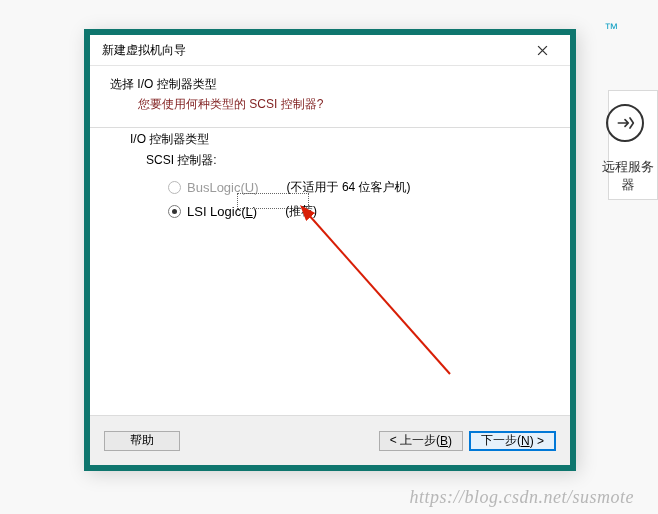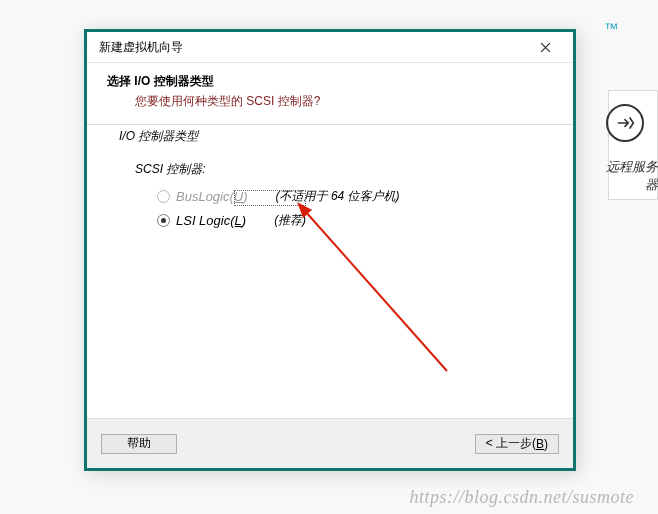--- a/index.html
+++ b/index.html
@@ -35,39 +35,38 @@
     justify-content: center;
   }
   .bg-icon-ring svg { width: 20px; height: 20px; }
   .bg-sidecard-text {
     position: absolute;
     right: 0px;
     top: 158px;
     width: 60px;
     font-size: 13px;
     color: #333;
-    text-align: right;
-    font-style: italic;
+    text-align: center;
   }
   .tm {
     position: absolute;
     right: 40px;
     top: 20px;
     color: #19a3c5;
     font-size: 14px;
     font-weight: 300;
   }
   .dialog {
     position: absolute;
     left: 84px;
     top: 29px;
     width: 492px;
     height: 442px;
     background: #fff;
-    border: 3px solid #0f766e;
+    border: 6px solid #0f766e;
     box-shadow: 3px 3px 18px rgba(0,0,0,0.15);
     display: flex;
     flex-direction: column;
   }
   .titlebar {
     height: 31px;
     display: flex;
     align-items: center;
     padding: 0 8px 0 12px;
     border-bottom: 1px solid #e5e5e5;
@@ -79,48 +78,47 @@
     display: flex;
     align-items: center;
     justify-content: center;
     cursor: pointer;
   }
   .close-btn svg { width: 11px; height: 11px; }
   .header-area {
     padding: 10px 20px 14px 20px;
     background: #fff;
   }
-  .header-title { font-weight: bold; font-size: 12px; }
+  .header-title { font-weight: normal; font-size: 12px; }
   .header-sub {
     font-size: 12px;
     color: #7f1d1d;
     padding-left: 28px;
     margin-top: 3px;
   }
   .sep { height: 1px; background: #dcdcdc; width: 100%; }
   .body-area {
     flex: 1;
     position: relative;
-    padding: 10px 28px;
-    font-style: italic;
+    padding: 10px 36px;
   }
   .groupbox {
     position: relative;
     padding: 10px 14px;
   }
   .groupbox-label {
     position: absolute;
     top: -7px;
     left: 0px;
     background: #fff;
     padding: 0 4px;
     font-size: 12px;
   }
   .scsi-label {
-    margin: 16px 0 8px 6px;
+    margin: 4px 0 8px 6px;
     font-size: 12px;
   }
   .radio-row {
     display: flex;
     align-items: center;
     margin: 4px 0 4px 28px;
     height: 20px;
   }
   .radio {
     width: 13px; height: 13px;
@@ -270,16 +268,21 @@
   </div>
 
   <div class="footer">
     <div class="btn help">帮助</div>
     <div class="spacer"></div>
     <div class="btn">
         <span>&lt; 上一步(</span>
         <span class="ul">B</span>
         <span>)</span>
       </div>
+    <div class="btn primary">
+        <span>下一步(</span>
+        <span class="ul">N</span>
+        <span>) &gt;</span>
+      </div>
   </div>
 </div>
 
 <div class="watermark">https://blog.csdn.net/susmote</div>
 
 </body></html>

